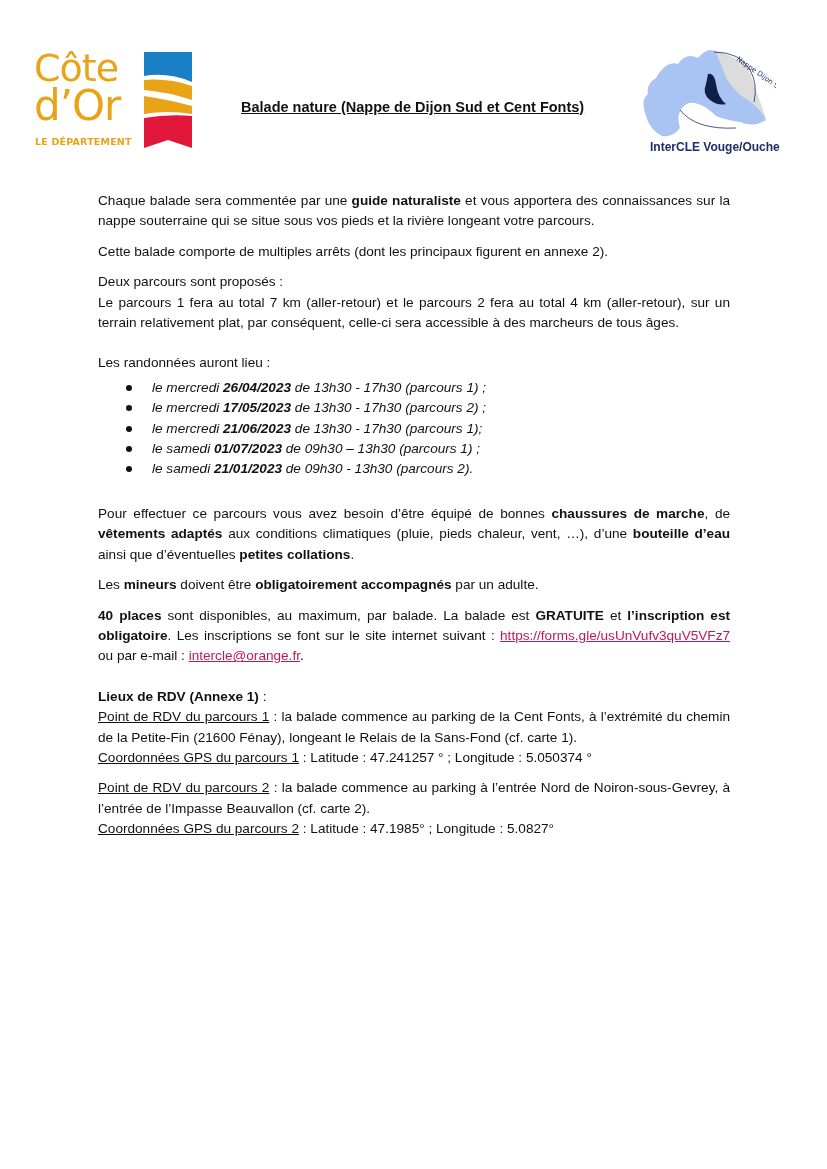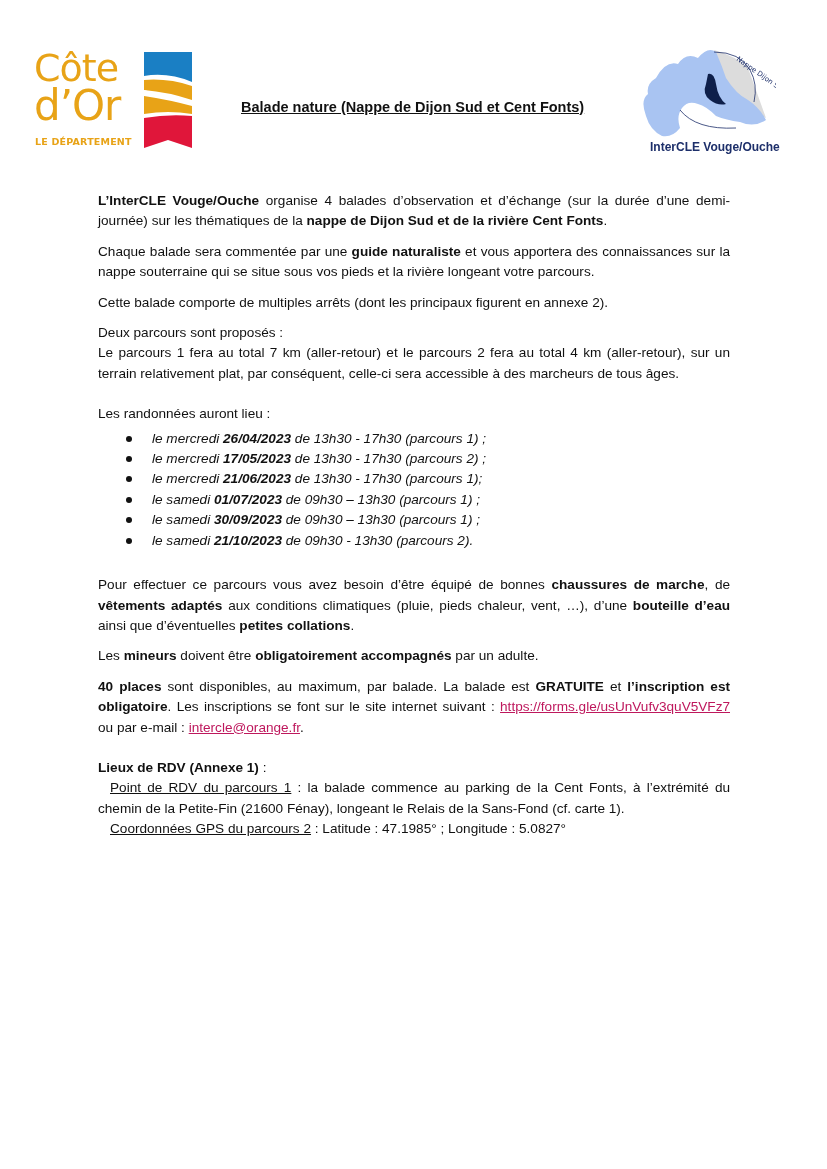--- a/index.html
+++ b/index.html
@@ -31,21 +31,21 @@
     .content { position: absolute; left: 98px; top: 191px; width: 632px; font-size: 13.6px; line-height: 20.4px; }
     .content p { margin: 0 0 10px 0; text-align: justify; }
     .content b { font-weight: bold; }
     .dash-list { margin: 0; padding: 0; list-style: none; }
     .dash-list li { position: relative; padding-left: 14px; text-align: justify; }
     .dash-list li::before { content: "-"; position: absolute; left: 0; top: 0; }
     .bullet-list { margin: 4px; padding: 0; list-style: none; font-style: italic; }
     .bullet-list li { position: relative; padding-left: 50px; white-space: nowrap; }
     .bullet-list li .dot { position: absolute; left: 24px; top: 7px; width: 6px; height: 6px; border-radius: 50%; background: #111; }
     .link { color: #be185d; text-decoration: underline; }
-    .ul { text-decoration: underline; margin-left: 12px; }
+    .ul { text-decoration: underline; }
     .nomargin { margin: 0 !important; }
     .spacer { height: 20px; }
   </style>
 </head>
 <body>
 
 <div class="page">
 
   <div class="logo-cdo">
     <div class="cdo-text">
@@ -71,60 +71,58 @@
       <path d="M72 36 Q78 34 80 46 Q82 60 90 66 Q82 68 74 62 Q66 56 70 46 Z" fill="#0e1f4a"></path>
       <path d="M78 14 Q104 14 114 32 Q122 46 118 64" fill="none" stroke="#1d2f6a" stroke-width="0.8"></path>
       <path d="M44 72 Q60 92 100 90" fill="none" stroke="#1d2f6a" stroke-width="0.8"></path>
       <text x="100" y="22" font-size="7" fill="#1d2f6a" font-family="DejaVu Sans, sans-serif" transform="rotate(35 100 22)">Nappe Dijon Sud</text>
     </svg>
     <div class="intercle-caption">InterCLE  Vouge/Ouche</div>
   </div>
 
   <div class="content">
 
-    <p>
-      <b>L’InterCLE Vouge/Ouche</b><span> organise 4 balades d’observation et d’échange (sur la durée d’une demi-journée) sur les thématiques de la </span><b>nappe de Dijon Sud et de la rivière Cent Fonts</b><span>.</span>
-    </p>
 
     <p>
       <span>Chaque balade sera commentée par une </span><b>guide naturaliste</b><span> et vous apportera des connaissances sur la nappe souterraine qui se situe sous vos pieds et la rivière longeant votre parcours.</span>
     </p>
 
     <p>Cette balade comporte de multiples arrêts (dont les principaux figurent en annexe 2).</p>
 
     <p class="nomargin">Deux parcours sont proposés :</p>
     <p class="nomargin">Le parcours 1 fera au total 7 km (aller-retour) et le parcours 2 fera au total 4 km (aller-retour), sur un terrain relativement plat, par conséquent, celle-ci sera accessible à des marcheurs de tous âges.</p>
 
     <div class="spacer"></div>
 
     <p class="nomargin">Les randonnées auront lieu :</p>
     <ul class="bullet-list">
       <li><span class="dot"></span><span>le mercredi </span><b>26/04/2023</b><span> de 13h30 - 17h30 (parcours 1) ;</span></li>
       <li><span class="dot"></span><span>le mercredi </span><b>17/05/2023</b><span> de 13h30 - 17h30 (parcours 2) ;</span></li>
       <li><span class="dot"></span><span>le mercredi </span><b>21/06/2023</b><span> de 13h30 - 17h30 (parcours 1);</span></li>
       <li><span class="dot"></span><span>le samedi </span><b>01/07/2023</b><span> de 09h30 – 13h30  (parcours 1) ;</span></li>
-      <li><span class="dot"></span><span>le samedi </span><b>30/09/2023</b><span> de 09h30 – 13h30  (parcours 1) ;</span></li>
-      <li><span class="dot"></span><span>le samedi </span><b>21/10/2023</b><span> de 09h30 - 13h30 (parcours 2).</span></li>
+      <li><span class="dot"></span><span>le samedi </span><b>21/01/2023</b><span> de 09h30 - 13h30 (parcours 2).</span></li>
     </ul>
 
     <div class="spacer"></div>
 
     <p>
       <span>Pour effectuer ce parcours vous avez besoin d’être équipé de bonnes </span><b>chaussures de marche</b><span>, de </span><b>vêtements adaptés</b><span> aux conditions climatiques (pluie, pieds chaleur, vent, …), d’une </span><b>bouteille d’eau</b><span> ainsi que d’éventuelles </span><b>petites collations</b><span>.</span>
     </p>
 
     <p>
       <span>Les </span><b>mineurs</b><span> doivent être </span><b>obligatoirement accompagnés</b><span> par un adulte.</span>
     </p>
 
     <p>
       <b>40 places</b><span> sont disponibles, au maximum, par balade. La balade est </span><b>GRATUITE</b><span> et </span><b>l’inscription est obligatoire</b><span>. Les inscriptions se font sur le site internet suivant : </span><a class="link">https://forms.gle/usUnVufv3quV5VFz7</a><span> ou par e-mail : </span><a class="link">intercle@orange.fr</a><span>.</span>
     </p>
 
     <div class="spacer" style="height:10px"></div>
 
     <p class="nomargin"><b>Lieux de RDV (Annexe 1)</b><span> :</span></p>
     <p class="nomargin"><span class="ul">Point de RDV du parcours 1</span><span> : la balade commence au parking de la Cent Fonts, à l’extrémité du chemin de la Petite-Fin (21600 Fénay), longeant le Relais de la Sans-Fond (cf. carte 1).</span></p>
+    <p><span class="ul">Coordonnées GPS du parcours 1</span><span> :  Latitude : 47.241257 ° ; Longitude : 5.050374 °</span></p>
 
+    <p class="nomargin"><span class="ul">Point de RDV du parcours 2</span><span> : la balade commence au parking à l’entrée Nord de Noiron-sous-Gevrey, à l’entrée de l’Impasse Beauvallon (cf. carte 2).</span></p>
     <p class="nomargin"><span class="ul">Coordonnées GPS du parcours 2</span><span> :  Latitude : 47.1985° ; Longitude : 5.0827°</span></p>
 
   </div>
 </div>
 
 </body></html>

